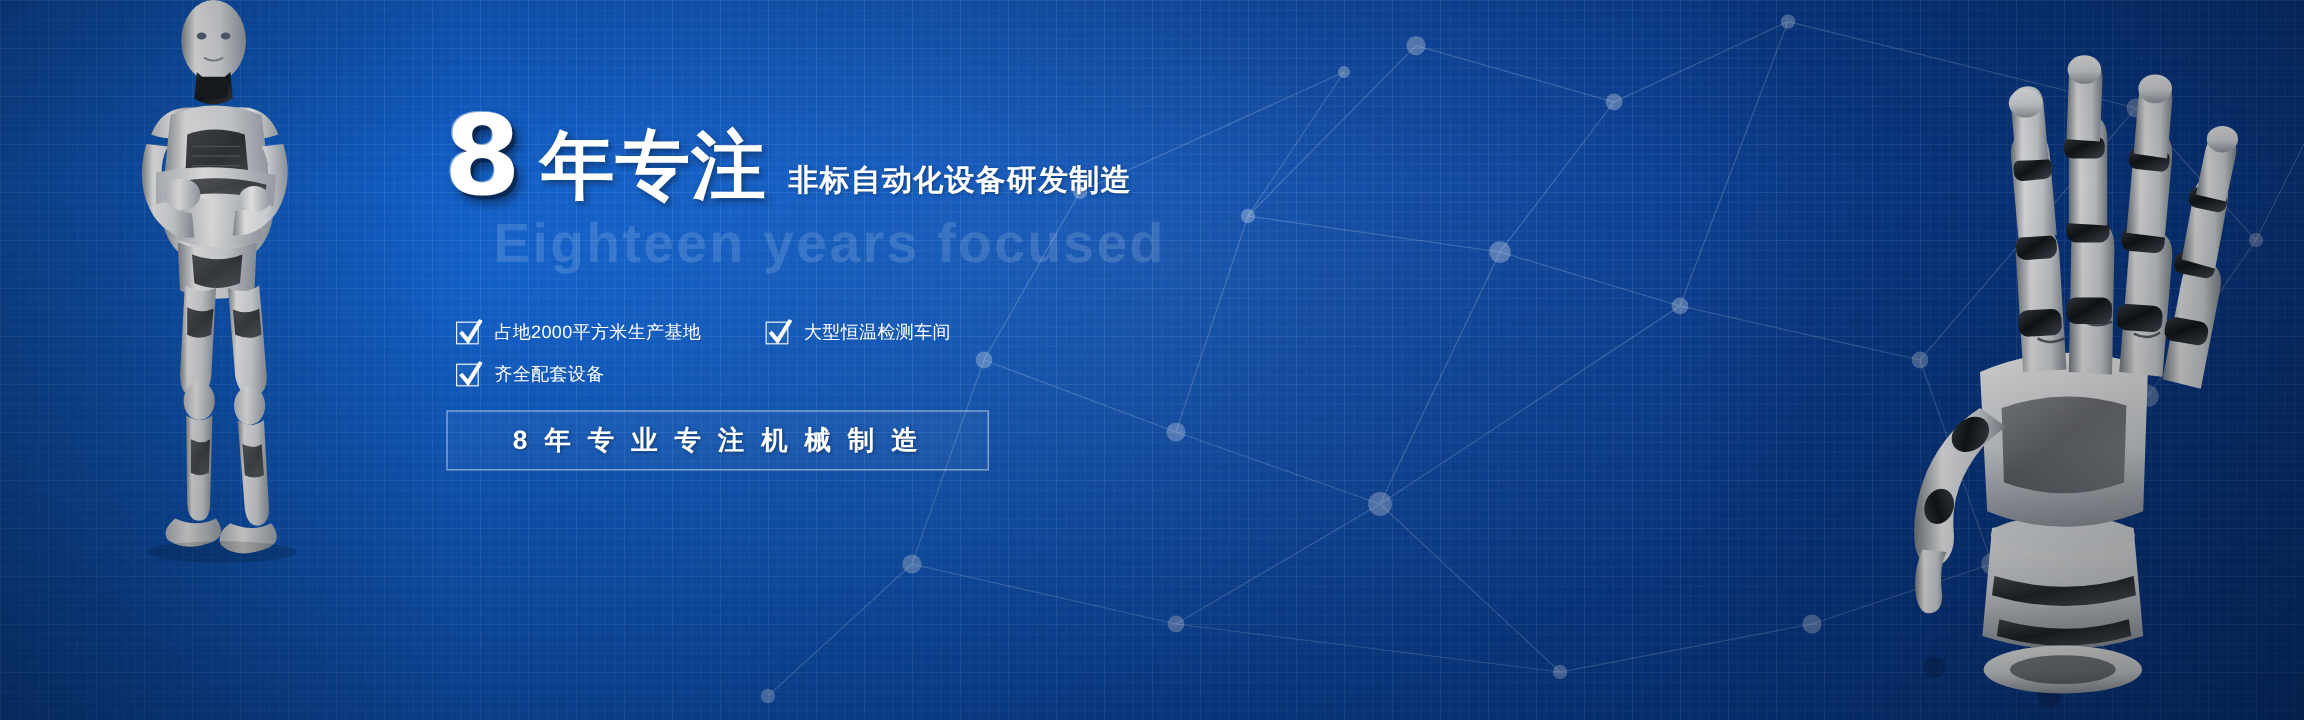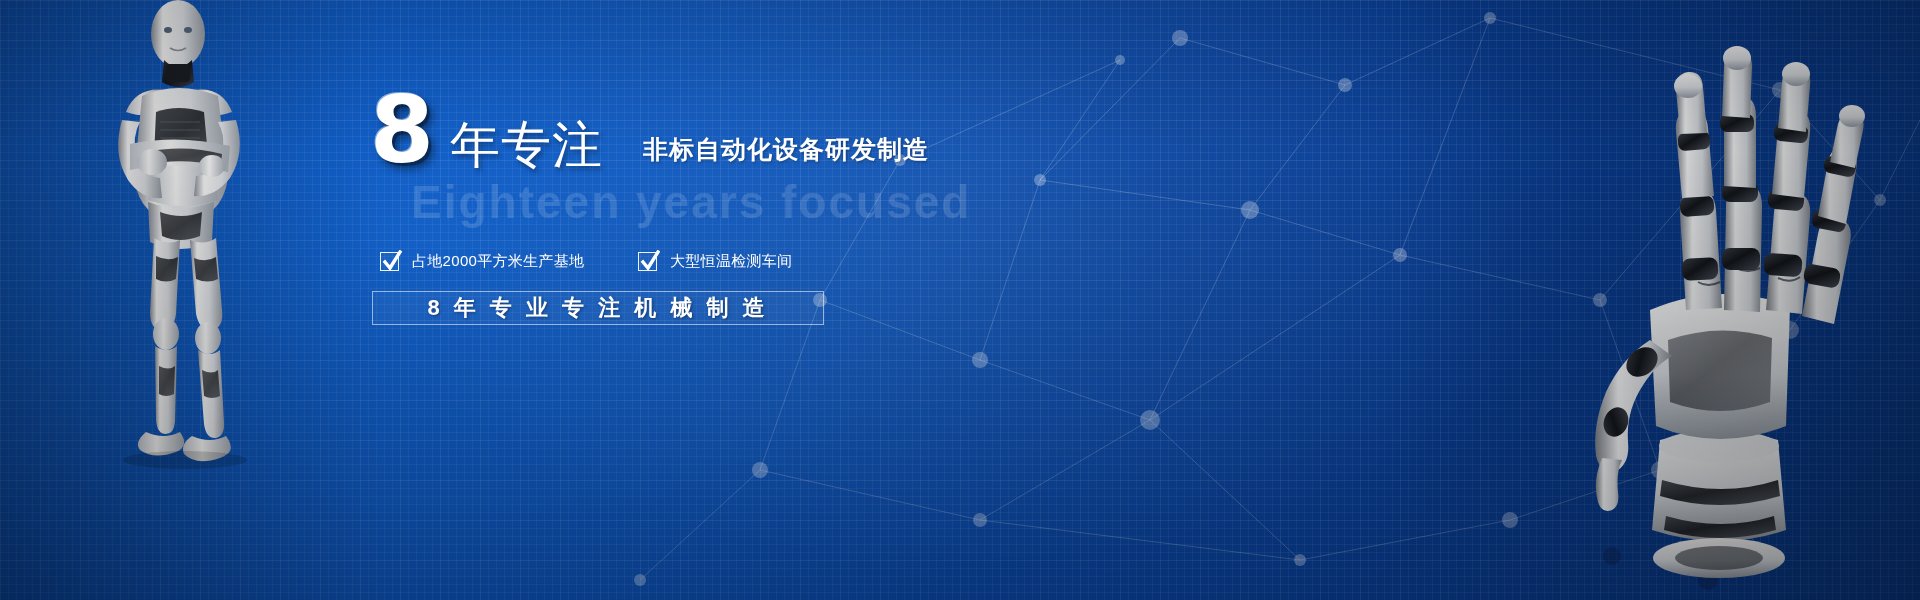--- a/index.html
+++ b/index.html
@@ -55,45 +55,44 @@
     font-size:92px;font-weight:bold;color:#ffffff;
     line-height:0.92;
     letter-spacing:-2px;
     text-shadow:
       3px 3px 0 rgba(0,0,0,0.30),
       5px 6px 9px rgba(0,0,0,0.45),
       -1px -1px 0 rgba(255,255,255,0.5);
     font-family:"DejaVu Sans","Liberation Sans",sans-serif;
   }
   .big-cn{
-    font-size:50px;font-weight:normal;color:#ffffff;
+    font-size:62px;font-weight:bold;color:#ffffff;
     line-height:1;letter-spacing:1px;
     text-shadow:2px 3px 5px rgba(0,0,0,0.40);
     position:relative;top:-4px;
   }
   .sub-cn{
     font-size:25px;font-weight:bold;color:#ffffff;
     letter-spacing:1px;
-    margin-left:22px;
     position:relative;top:-8px;
     white-space:nowrap;
     text-shadow:1px 1px 3px rgba(0,0,0,0.35);
   }
   .eng{
     font-size:46px;font-weight:bold;
     color:rgba(255,255,255,0.145);
     letter-spacing:2px;
     margin-top:4px;
     line-height:1.05;
     white-space:nowrap;
     margin-left:41px;
   }
 
   .features{
-    margin-top:26px;
+    margin-top:42px;
     margin-left:10px;
     display:grid;
     grid-template-columns:258px 258px;
     grid-row-gap:16px;
     text-align:right;
   }
   .feature{
     display:flex;align-items:center;gap:13px;
   }
   .cbox{
@@ -103,21 +102,21 @@
     background:rgba(255,255,255,0.03);
   }
   .cbox svg{position:absolute;left:1px;top:-3px;}
   .feature-label{
     font-size:15px;color:#ffffff;white-space:nowrap;
     letter-spacing:.3px;
   }
 
   .slogan-box{
     margin-top:20px;margin-left:2px;
-    width:452px;height:34px;
+    width:452px;height:50px;
     border:1px solid rgba(255,255,255,0.55);
     display:flex;align-items:center;justify-content:center;
     background:rgba(255,255,255,0.04);
   }
   .slogan-text{
     font-size:22px;font-weight:bold;color:#ffffff;
     letter-spacing:4px;
     text-shadow:1px 1px 3px rgba(0,0,0,0.4);
   }
 
@@ -348,20 +347,28 @@
 
       <div class="feature">
         <span class="cbox">
           <svg width="20" height="24" viewBox="0 0 20 24">
               <path d="M3 12 L8 18 L18 2" stroke="#ffffff" stroke-width="3.4" fill="none" stroke-linecap="square"></path>
             </svg>
         </span>
         <span class="feature-label">大型恒温检测车间</span>
       </div>
 
+      <div class="feature">
+        <span class="cbox">
+          <svg width="20" height="24" viewBox="0 0 20 24">
+              <path d="M3 12 L8 18 L18 2" stroke="#ffffff" stroke-width="3.4" fill="none" stroke-linecap="square"></path>
+            </svg>
+        </span>
+        <span class="feature-label">齐全配套设备</span>
+      </div>
 
 
     </div>
 
     <div class="slogan-box">
       <span class="slogan-text">8 年 专 业 专 注 机 械 制 造</span>
     </div>
 
   </div>
 </div>

